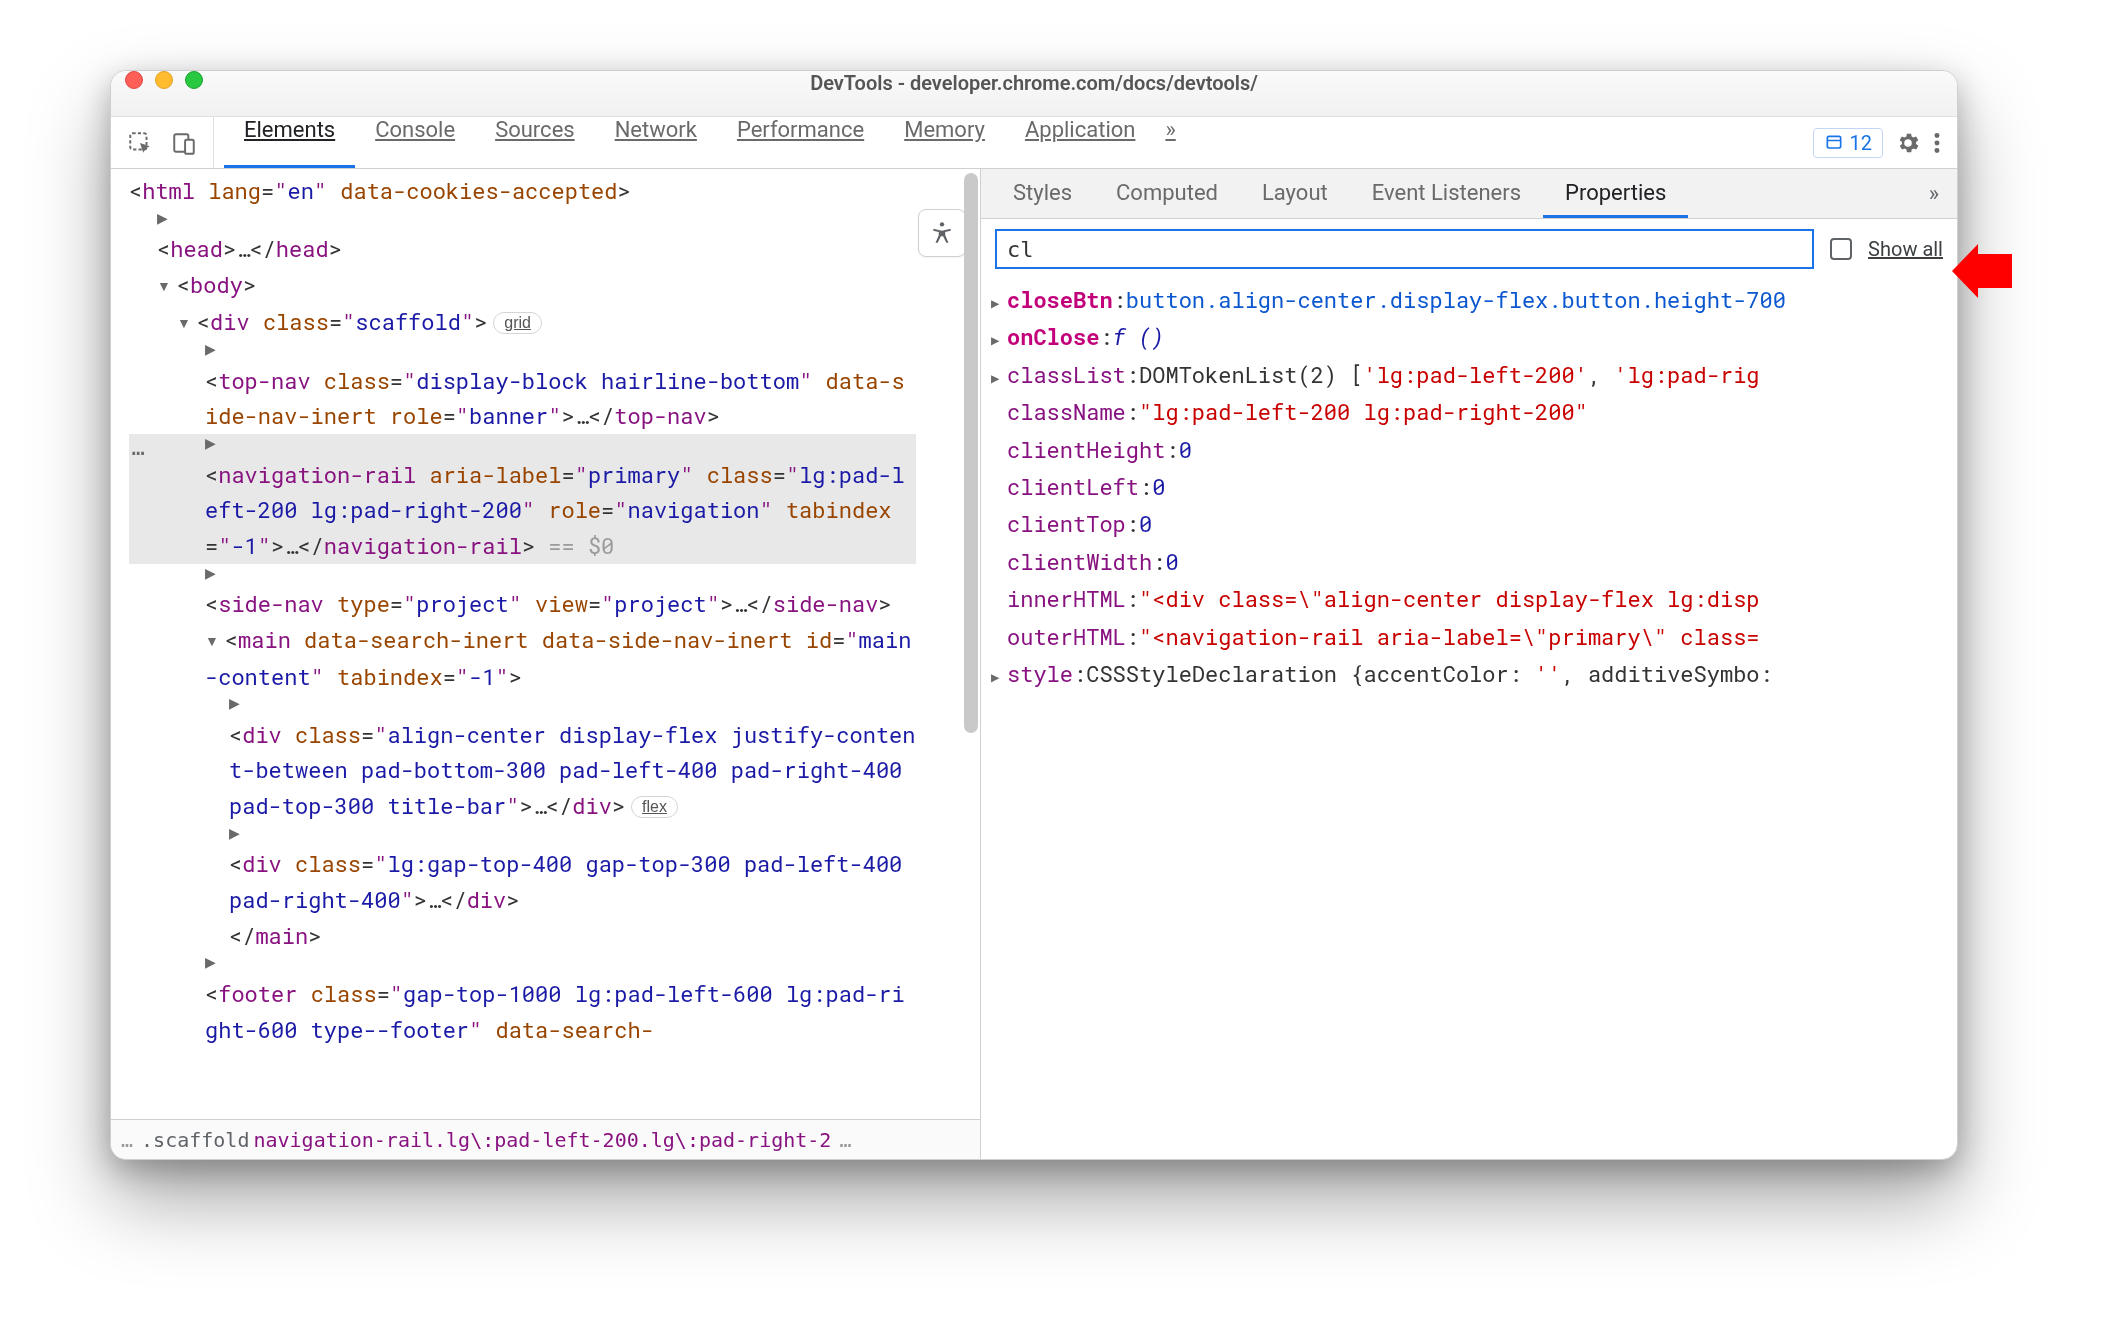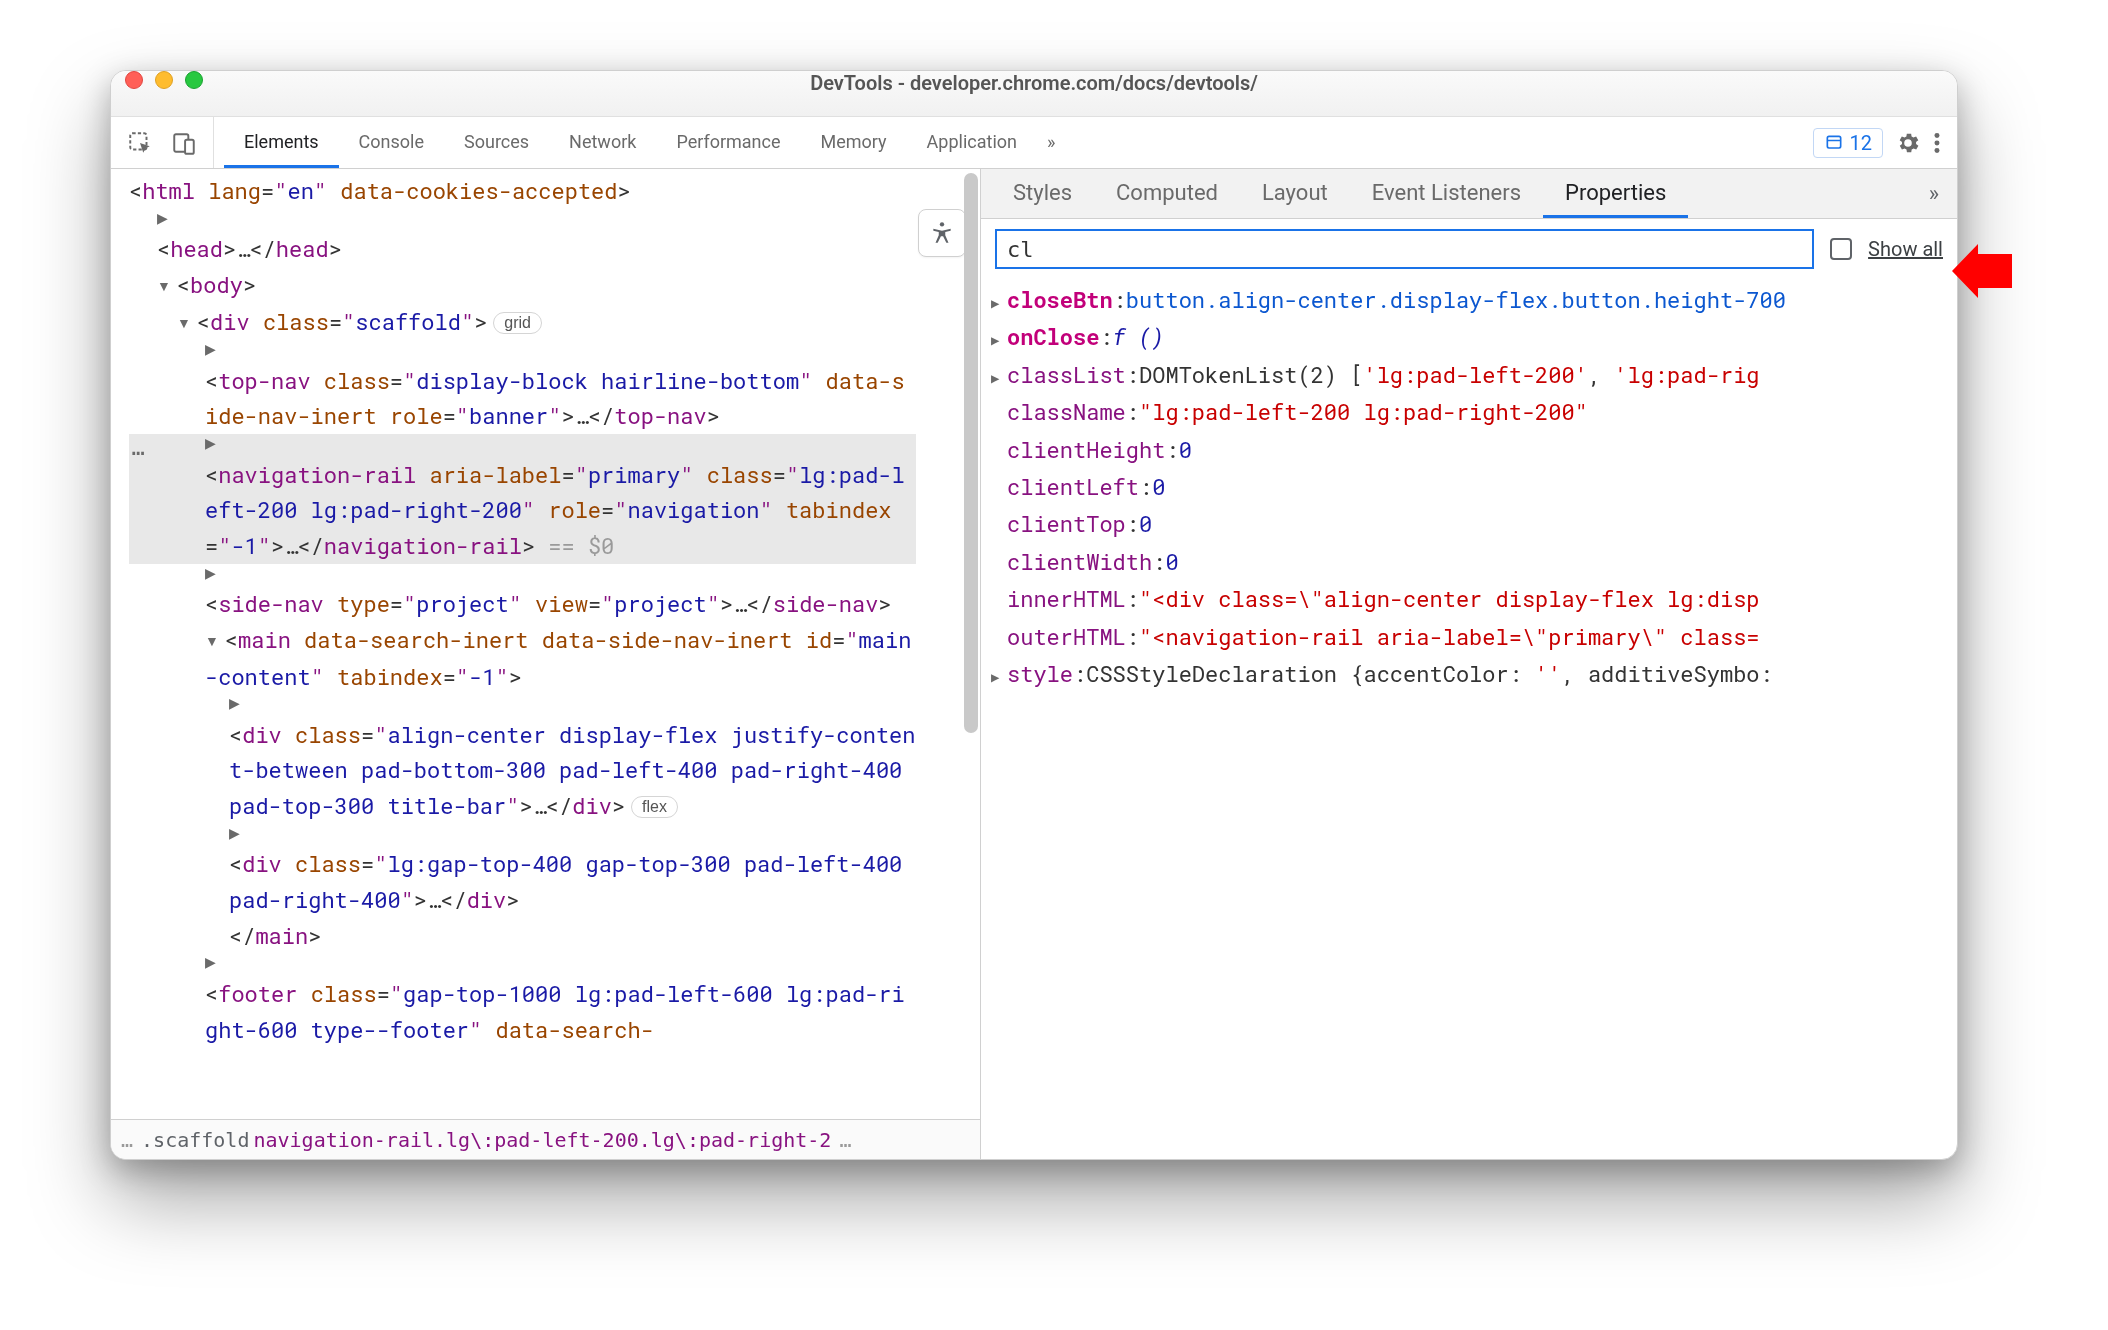--- a/index.html
+++ b/index.html
@@ -79,27 +79,28 @@
     border-right: 1px solid var(--light-border);
   }
   .icon-btn { color: var(--muted); display:flex; align-items:center; justify-content:center; cursor:pointer; }
   .tabs {
     display:flex; align-items:stretch;
     gap: 0;
     padding-left: 10px;
     flex: 1;
   }
   .tab {
-    display:flex; align-items:center;
+    display:flex; 
     padding: 0 20px;
     color: var(--muted);
-    font-size: 18px;
+    font-size: 22px;
     cursor:pointer;
     border-bottom: 3px solid transparent;
     position:relative;
+    text-decoration:underline;
   }
   .tab.active { color:#202124; border-bottom-color: var(--tab-active); }
   .tool-right {
     display:flex; align-items:center; gap: 12px; padding: 0 16px;
   }
   .issues-pill {
     display:flex; align-items:center; gap:6px;
     color: var(--tab-active); border:1px solid #c2d7f5;
     border-radius:4px; padding: 2px 10px; font-size:20px;
   }
@@ -136,21 +137,21 @@
   .tri.right::before { content:"▶"; font-size:14px; margin-right:6px; position:relative; top:-2px;}
   .tri.down::before { content:"▼"; font-size:14px; margin-right:6px; position:relative; top:-2px;}
   .punc { color:#881280; }
   .tag { color: var(--accent-purple); }
   .attr { color: var(--accent-brown); }
   .val { color: var(--accent-blue); }
   .fade { color:#b0b0b0; }
   .code-badge {
     display:inline-block; font-size:16px; background:#fff; border:1px solid #d5d5d5;
     border-radius: 12px; padding: 0 10px; color:#555; margin-left:6px;
-    font-family: -apple-system, sans-serif; line-height:20px; vertical-align:2px;
+    font-family: -apple-system, sans-serif; line-height:20px; vertical-align:2px;text-decoration:underline;
   }
   .row.selected { background: var(--selected-bg); }
   .sel-suffix { color:#9a9a9a; }
   .row.selected .ellipsis-dots {
     position:absolute; left:0; width:18px; text-align:center; color:#6a6a6a;
   }
   .left .a11y-btn {
     position:absolute; right:14px; top:40px;
     width:48px; height:48px; border:1px solid #d0d0d0; border-radius:8px;
     background:#fff; display:flex; align-items:center; justify-content:center;

